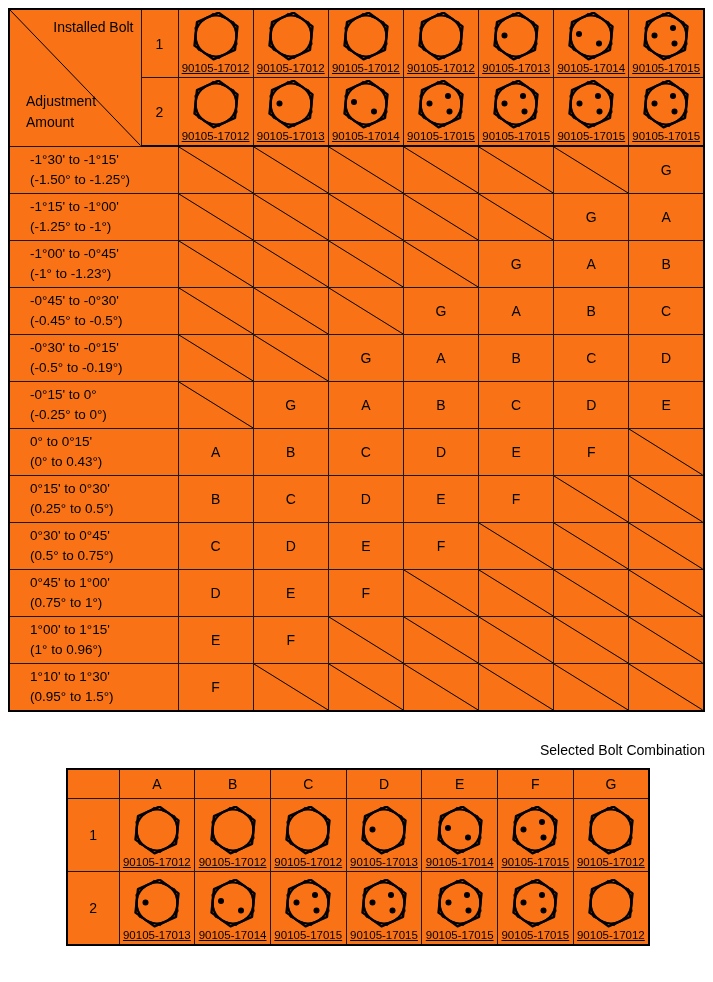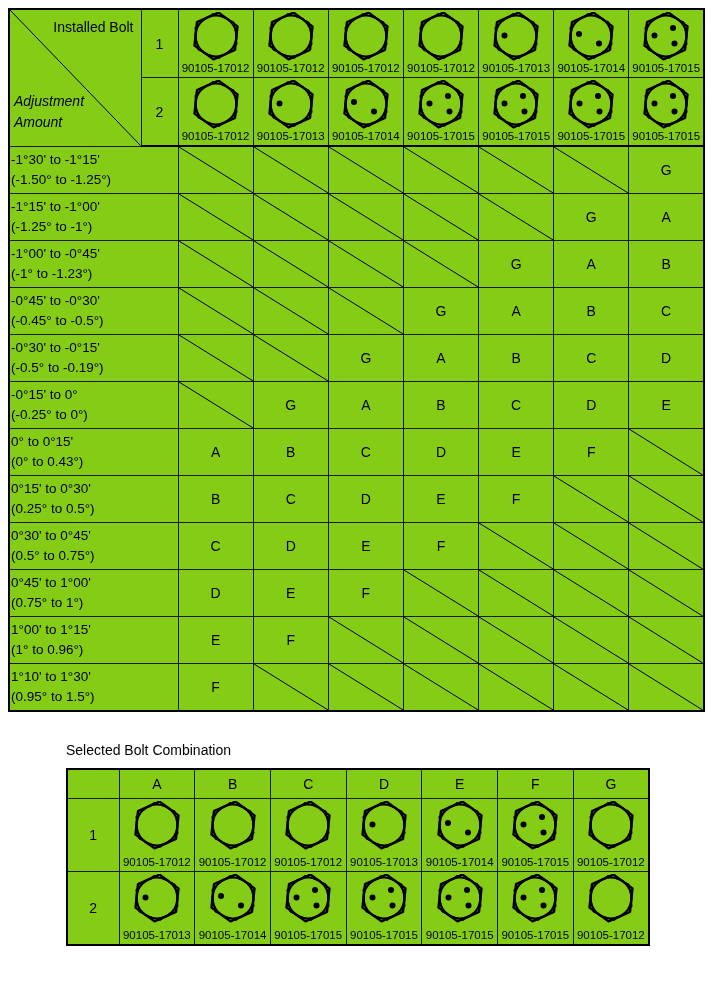--- a/index.html
+++ b/index.html
@@ -4,53 +4,53 @@
 <style>
   html,body{margin:0;padding:0;background:#ffffff;}
   body{
     width:713px;height:982px;overflow:hidden;
     font-family:"Liberation Sans","DejaVu Sans",sans-serif;
     color:#000;
   }
   .page{padding:8px;}
   .title{font-size:14px;line-height:17px;margin:1px 0 13px 0;}
 
-  table{border-collapse:collapse;table-layout:fixed;background:#84cc16;}
+  table{border-collapse:collapse;table-layout:fixed;background:#f97316;}
   table.main{width:697px;border:2px solid #000;}
   table.comb{width:584px;border:2px solid #000;margin-left:58px;}
   td{border:1px solid #1a1a1a;padding:0;overflow:hidden;}
 
   
   tr.hrow td{height:66px;}
   td.corner{position:relative;}
   td.corner .diag{position:absolute;left:0;top:0;width:100%;height:100%;}
   .c-top{position:absolute;top:9px;right:7px;font-size:14px;}
-  .c-bot{position:absolute;bottom:13px;left:4px;width:105px;font-size:14px;line-height:21px;font-style:italic;}
+  .c-bot{position:absolute;bottom:13px;left:16px;width:105px;font-size:14px;line-height:21px;}
   td.num{text-align:center;vertical-align:middle;font-size:14px;}
   tr.hrow2 td{border-bottom:2px solid #000;}
 
   td.bolt-cell{text-align:center;vertical-align:bottom;}
-  .bolt-wrap{display:flex;flex-direction:column;align-items:center;justify-content:space-between;height:100%;}
+  .bolt-wrap{display:flex;flex-direction:column;align-items:center;justify-content:flex-end;height:100%;text-decoration:underline;}
   .bolt{display:block;margin:2px auto 0 auto;}
   .hex{fill:none;stroke:#000;stroke-width:2.4;stroke-linejoin:round;}
   .hex2{fill:none;stroke:#000;stroke-width:1;stroke-linejoin:round;}
   .ring{fill:none;stroke:#000;stroke-width:2.2;}
   .dot{fill:#000;}
   .part{font-size:11.5px;line-height:13px;padding-bottom:2px;white-space:nowrap;}
 
   
   tr.drow td{height:46px;}
-  td.rlabel{padding-left:1px;font-size:13.5px;line-height:20px;vertical-align:middle;}
+  td.rlabel{padding-left:20px;font-size:13.5px;line-height:20px;vertical-align:middle;}
   td.letter{text-align:center;vertical-align:middle;font-size:14px;}
   td.na{position:relative;}
   td.na .diag{position:absolute;left:0;top:0;width:100%;height:100%;display:block;}
   .diag line{stroke:#000;stroke-width:1;vector-effect:non-scaling-stroke;}
 
   
-  .comb-title{font-size:14px;line-height:17px;margin:30px 0 9px 58px;}
+  .comb-title{font-size:14px;line-height:17px;margin:30px 0 9px 44px;text-align:right;}
   tr.chead td{height:28px;text-align:center;vertical-align:middle;font-size:14px;}
   tr.crow td{height:72px;}
   tr.crow td.num{font-size:14px;}
 </style>
 </head>
 <body>
 
 <div class="page">
 
   <table class="main">

